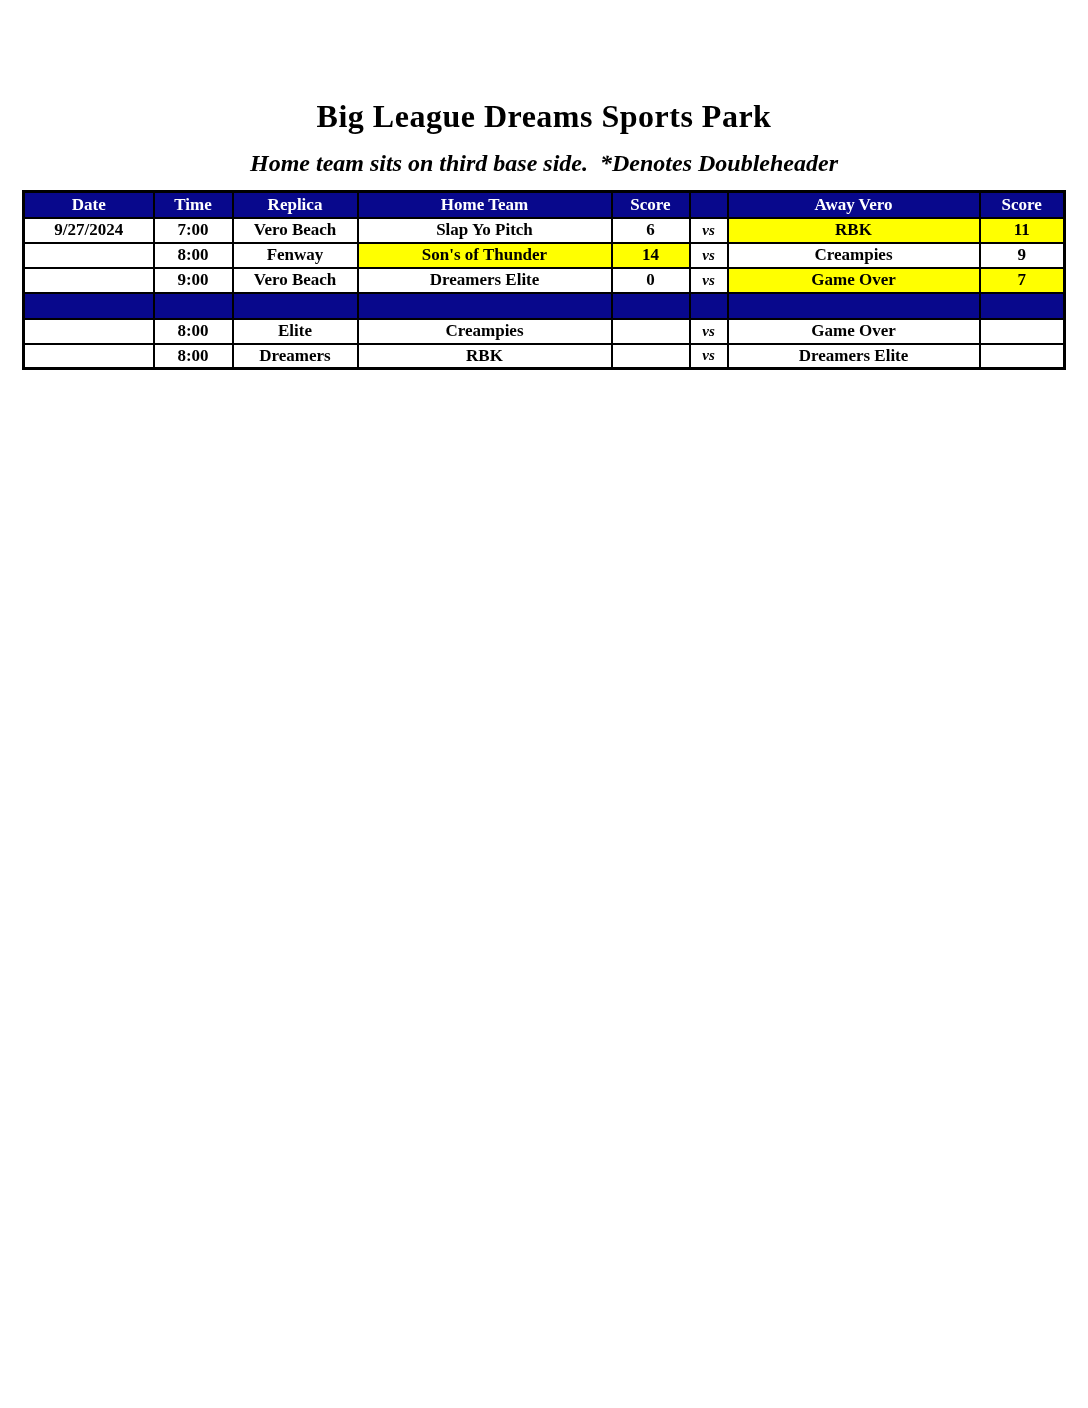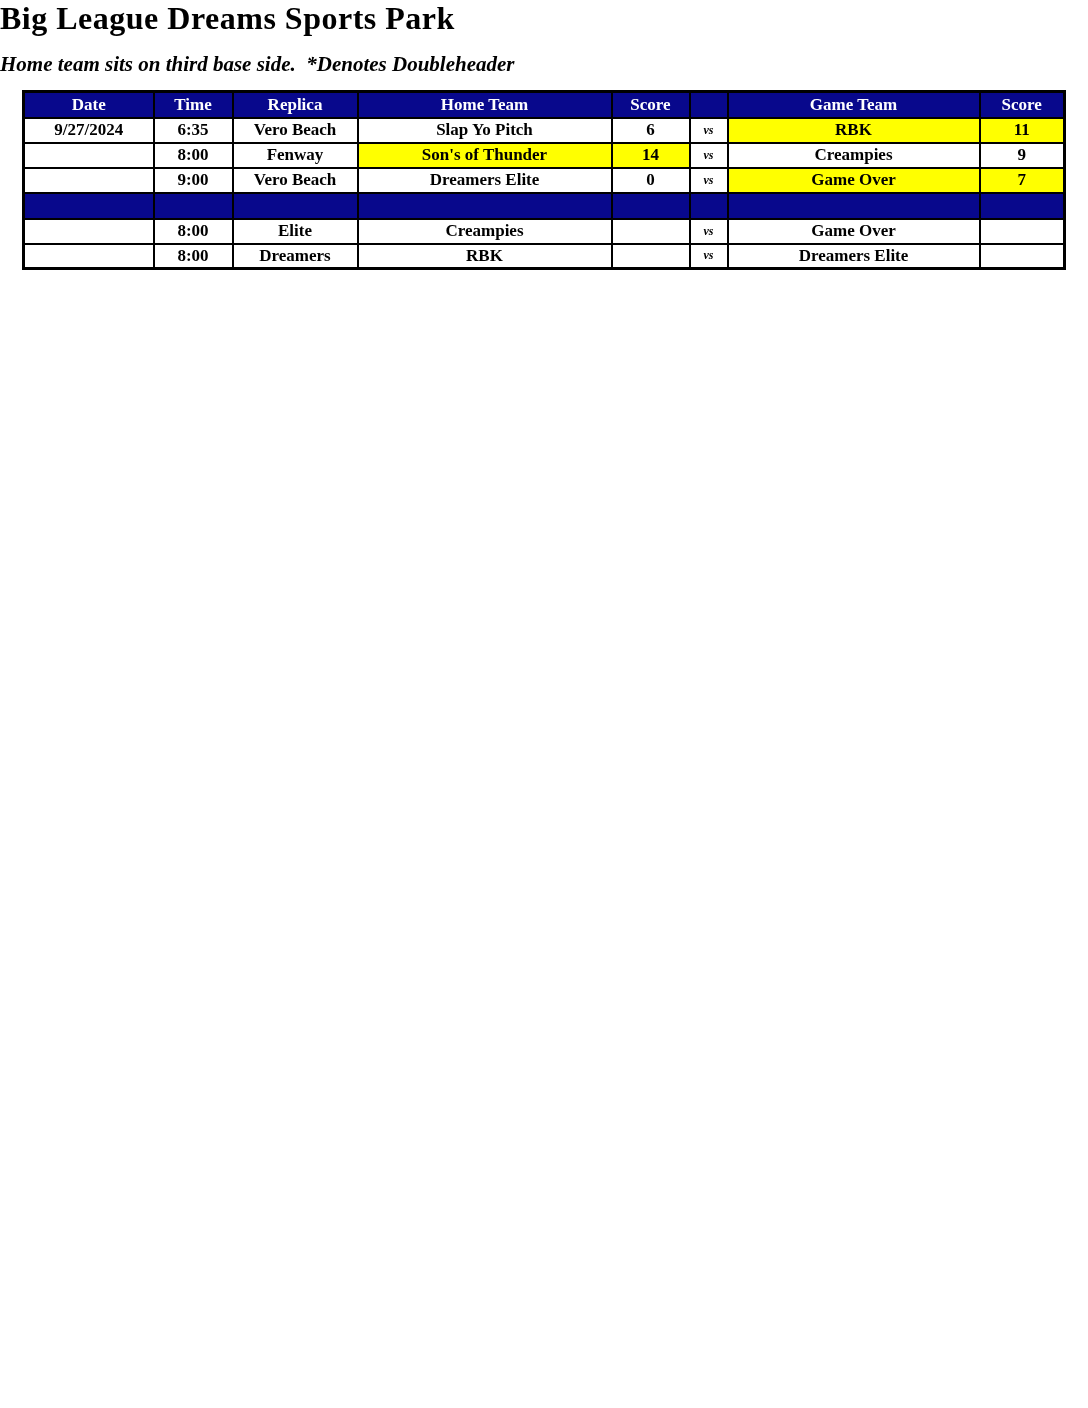--- a/index.html
+++ b/index.html
@@ -11,33 +11,33 @@
     --page-bg: #FFFFFF;
   }
   * { margin: 0; padding: 0; box-sizing: border-box; }
   html, body {
     width: 1088px;
     height: 1408px;
     background: var(--page-bg);
     font-family: "Liberation Serif", serif;
     color: var(--text);
   }
-  .page-header { }
+  .page-header { padding-top: 98px; text-align: center; }
   .title {
     font-size: 32px;
     font-weight: bold;
     letter-spacing: 0.5px;
   }
   .subtitle {
     font-size: 24px;
     font-weight: bold;
     margin-top: 7px;
   }
   .note {
-    font-size: 21px;
+    font-size: 24px;
     font-weight: bold;
     font-style: italic;
     margin-top: 15px;
     white-space: pre-wrap;
   }
   table.schedule {
     margin: 13px 0 0 22px;
     border-collapse: collapse;
     table-layout: fixed;
     width: 1041px;
@@ -61,21 +61,21 @@
     height: 26px;
     margin-top: 16px;
   }
   table.schedule tr.sep td {
     background: var(--header-bg);
     height: 26px;
   }
   table.schedule td.hl { background: var(--highlight); }
   table.schedule td.vs {
     font-style: italic;
-    font-size: 12px;
+    font-size: 15px;
   }
 </style>
 </head>
 <body>
 
 <div class="page-header">
   <div class="title">Big League Dreams Sports Park</div>
   <div class="note">Home team sits on third base side.  *Denotes Doubleheader</div>
 </div>
 
@@ -91,28 +91,28 @@
       <col style="width: 85px;">
     </colgroup>
   <thead>
     <tr>
         <th>Date</th>
         <th>Time</th>
         <th>Replica</th>
         <th>Home Team</th>
         <th>Score</th>
         <th></th>
-        <th>Game Team</th>
+        <th>Away Vero</th>
         <th>Score</th>
       </tr>
   </thead>
   <tbody>
       <tr>
         <td>9/27/2024</td>
-        <td>6:35</td>
+        <td>7:00</td>
         <td>Vero Beach</td>
         <td>Slap Yo Pitch</td>
         <td>6</td>
         <td class="vs">vs</td>
         <td class="hl">RBK</td>
         <td class="hl">11</td>
       </tr>
       <tr>
         <td></td>
         <td>8:00</td>

